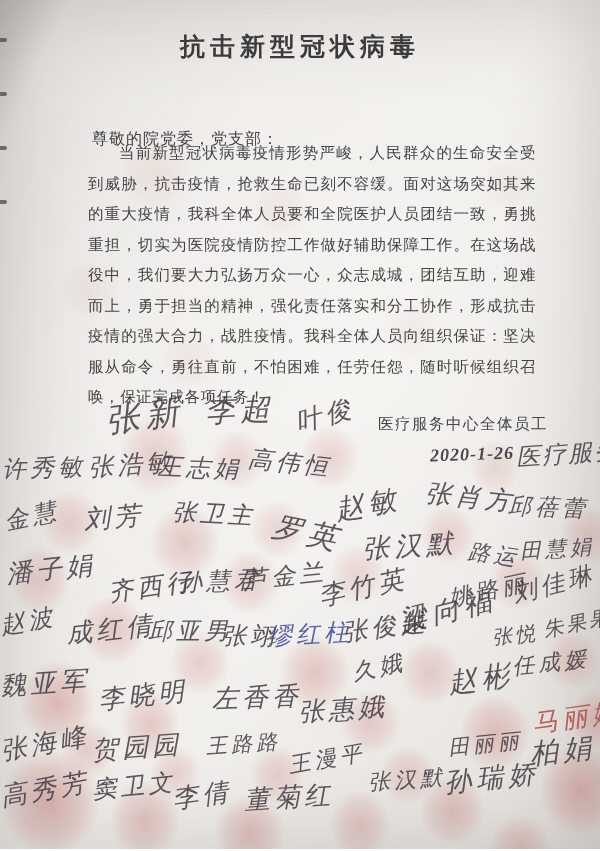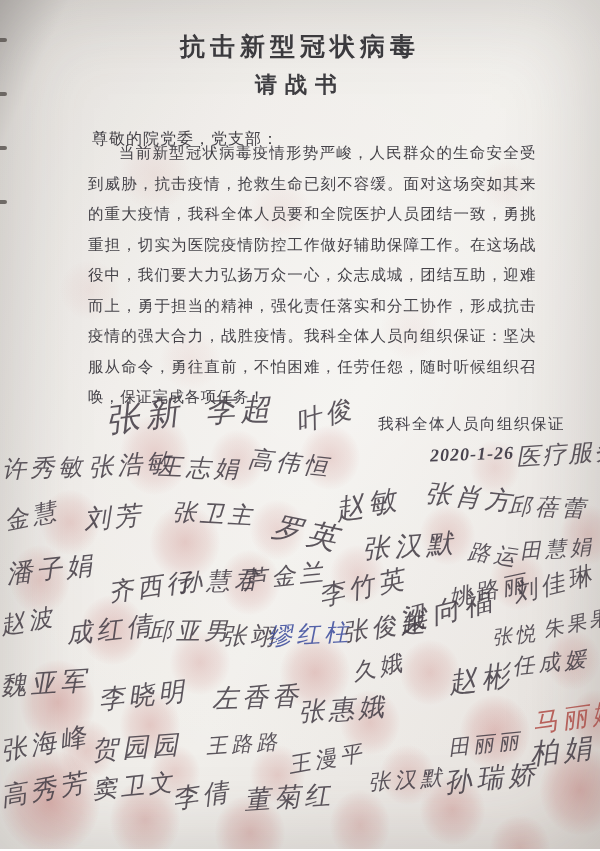--- a/index.html
+++ b/index.html
@@ -95,24 +95,23 @@
       <div class="fp" style="left: 0px; top: 750px; width: 100px; height: 105px; background: radial-gradient(rgb(201, 127, 123) 0%, rgba(201, 127, 123, 0.5) 45%, rgba(201, 127, 123, 0) 72%); opacity: 0.55;"></div>
       <div class="fp" style="left: 110px; top: 780px; width: 70px; height: 80px; background: radial-gradient(rgb(201, 127, 123) 0%, rgba(201, 127, 123, 0.5) 45%, rgba(201, 127, 123, 0) 72%); opacity: 0.4;"></div>
       <div class="fp" style="left: 215px; top: 795px; width: 70px; height: 75px; background: radial-gradient(rgb(201, 127, 123) 0%, rgba(201, 127, 123, 0.5) 45%, rgba(201, 127, 123, 0) 72%); opacity: 0.42;"></div>
       <div class="fp" style="left: 330px; top: 790px; width: 60px; height: 70px; background: radial-gradient(rgb(201, 127, 123) 0%, rgba(201, 127, 123, 0.5) 45%, rgba(201, 127, 123, 0) 72%); opacity: 0.35;"></div>
       <div class="fp" style="left: 420px; top: 775px; width: 65px; height: 70px; background: radial-gradient(rgb(201, 127, 123) 0%, rgba(201, 127, 123, 0.5) 45%, rgba(201, 127, 123, 0) 72%); opacity: 0.4;"></div>
       <div class="fp" style="left: 540px; top: 745px; width: 80px; height: 90px; background: radial-gradient(rgb(201, 127, 123) 0%, rgba(201, 127, 123, 0.5) 45%, rgba(201, 127, 123, 0) 72%); opacity: 0.5;"></div>
       <div class="fp" style="left: 490px; top: 815px; width: 60px; height: 65px; background: radial-gradient(rgb(201, 127, 123) 0%, rgba(201, 127, 123, 0.5) 45%, rgba(201, 127, 123, 0) 72%); opacity: 0.35;"></div>
     </div>
 
   <div class="title">抗击新型冠状病毒</div>
-  <div class="subtitle">请战书</div>
   <div class="salutation">尊敬的院党委，党支部：</div>
   <div class="body-text">当前新型冠状病毒疫情形势严峻，人民群众的生命安全受到威胁，抗击疫情，抢救生命已刻不容缓。面对这场突如其来的重大疫情，我科全体人员要和全院医护人员团结一致，勇挑重担，切实为医院疫情防控工作做好辅助保障工作。在这场战役中，我们要大力弘扬万众一心，众志成城，团结互助，迎难而上，勇于担当的精神，强化责任落实和分工协作，形成抗击疫情的强大合力，战胜疫情。我科全体人员向组织保证：坚决服从命令，勇往直前，不怕困难，任劳任怨，随时听候组织召唤，保证完成各项任务！</div>
-  <div class="signoff">我科全体人员向组织保证</div>
+  <div class="signoff">医疗服务中心全体员工</div>
   <div class="date">2020-1-26</div>
   <div class="date-note" style="left:516px;top:436px;font-size:24px;transform:rotate(-4deg);letter-spacing:2px;color:#474049;">医疗服务中心</div>
 
   <div id="signatures">
       <span class="sig" style="left: 105px; top: 393px; font-size: 34px; transform: rotate(-8deg); letter-spacing: 6px; color: rgb(71, 64, 73);">张新</span>
       <span class="sig" style="left: 205px; top: 390px; font-size: 30px; transform: rotate(-3deg); letter-spacing: 5px; color: rgb(71, 64, 73);">李超</span>
       <span class="sig" style="left: 295px; top: 398px; font-size: 26px; transform: rotate(-15deg); letter-spacing: 4px; color: rgb(71, 64, 73);">叶俊</span>
       <span class="sig" style="left: 2px; top: 452px; font-size: 24px; transform: rotate(-2deg); letter-spacing: 4px; color: rgb(71, 64, 73);">许秀敏</span>
       <span class="sig" style="left: 88px; top: 448px; font-size: 25px; transform: rotate(-4deg); letter-spacing: 4px; color: rgb(71, 64, 73);">张浩敏</span>
       <span class="sig" style="left: 158px; top: 452px; font-size: 24px; transform: rotate(2deg); letter-spacing: 4px; color: rgb(71, 64, 73);">王志娟</span>

